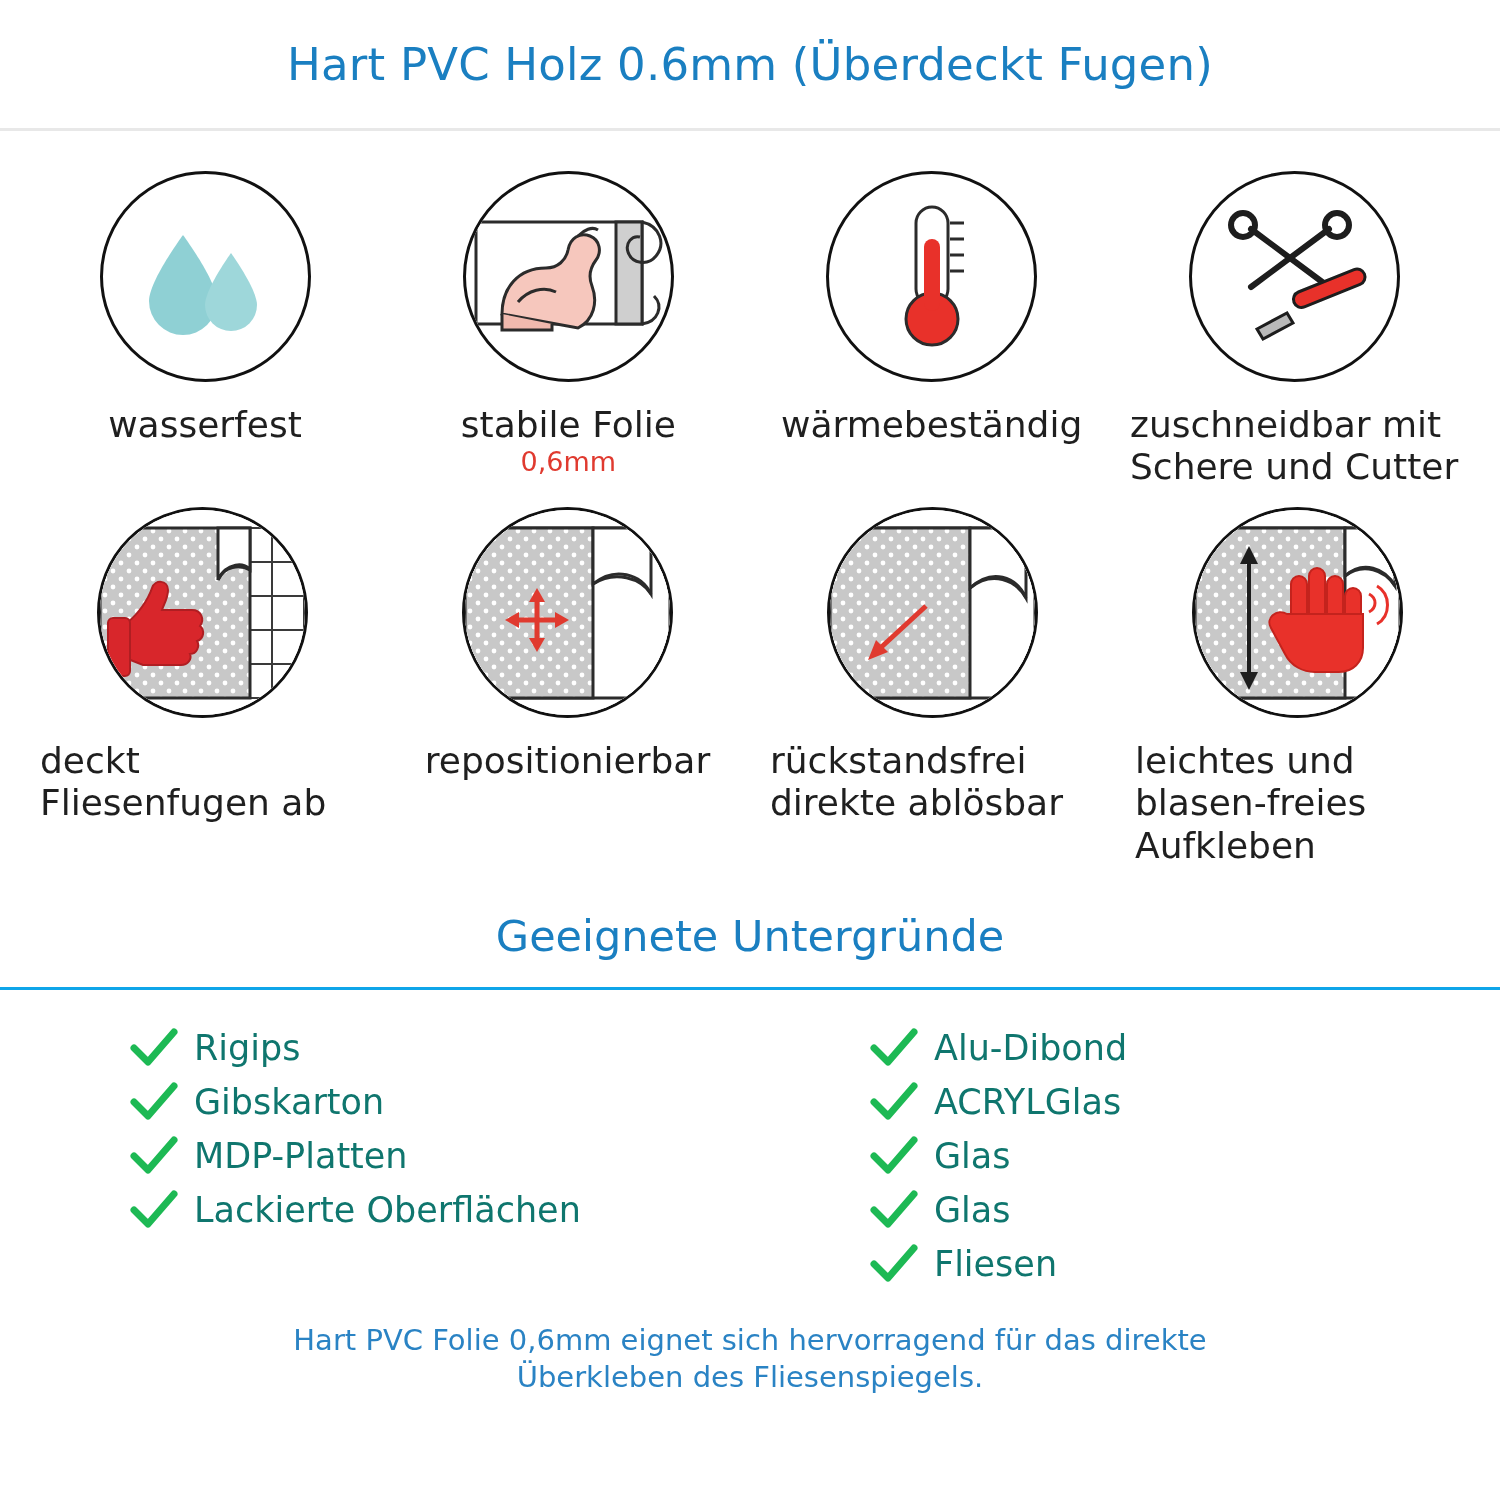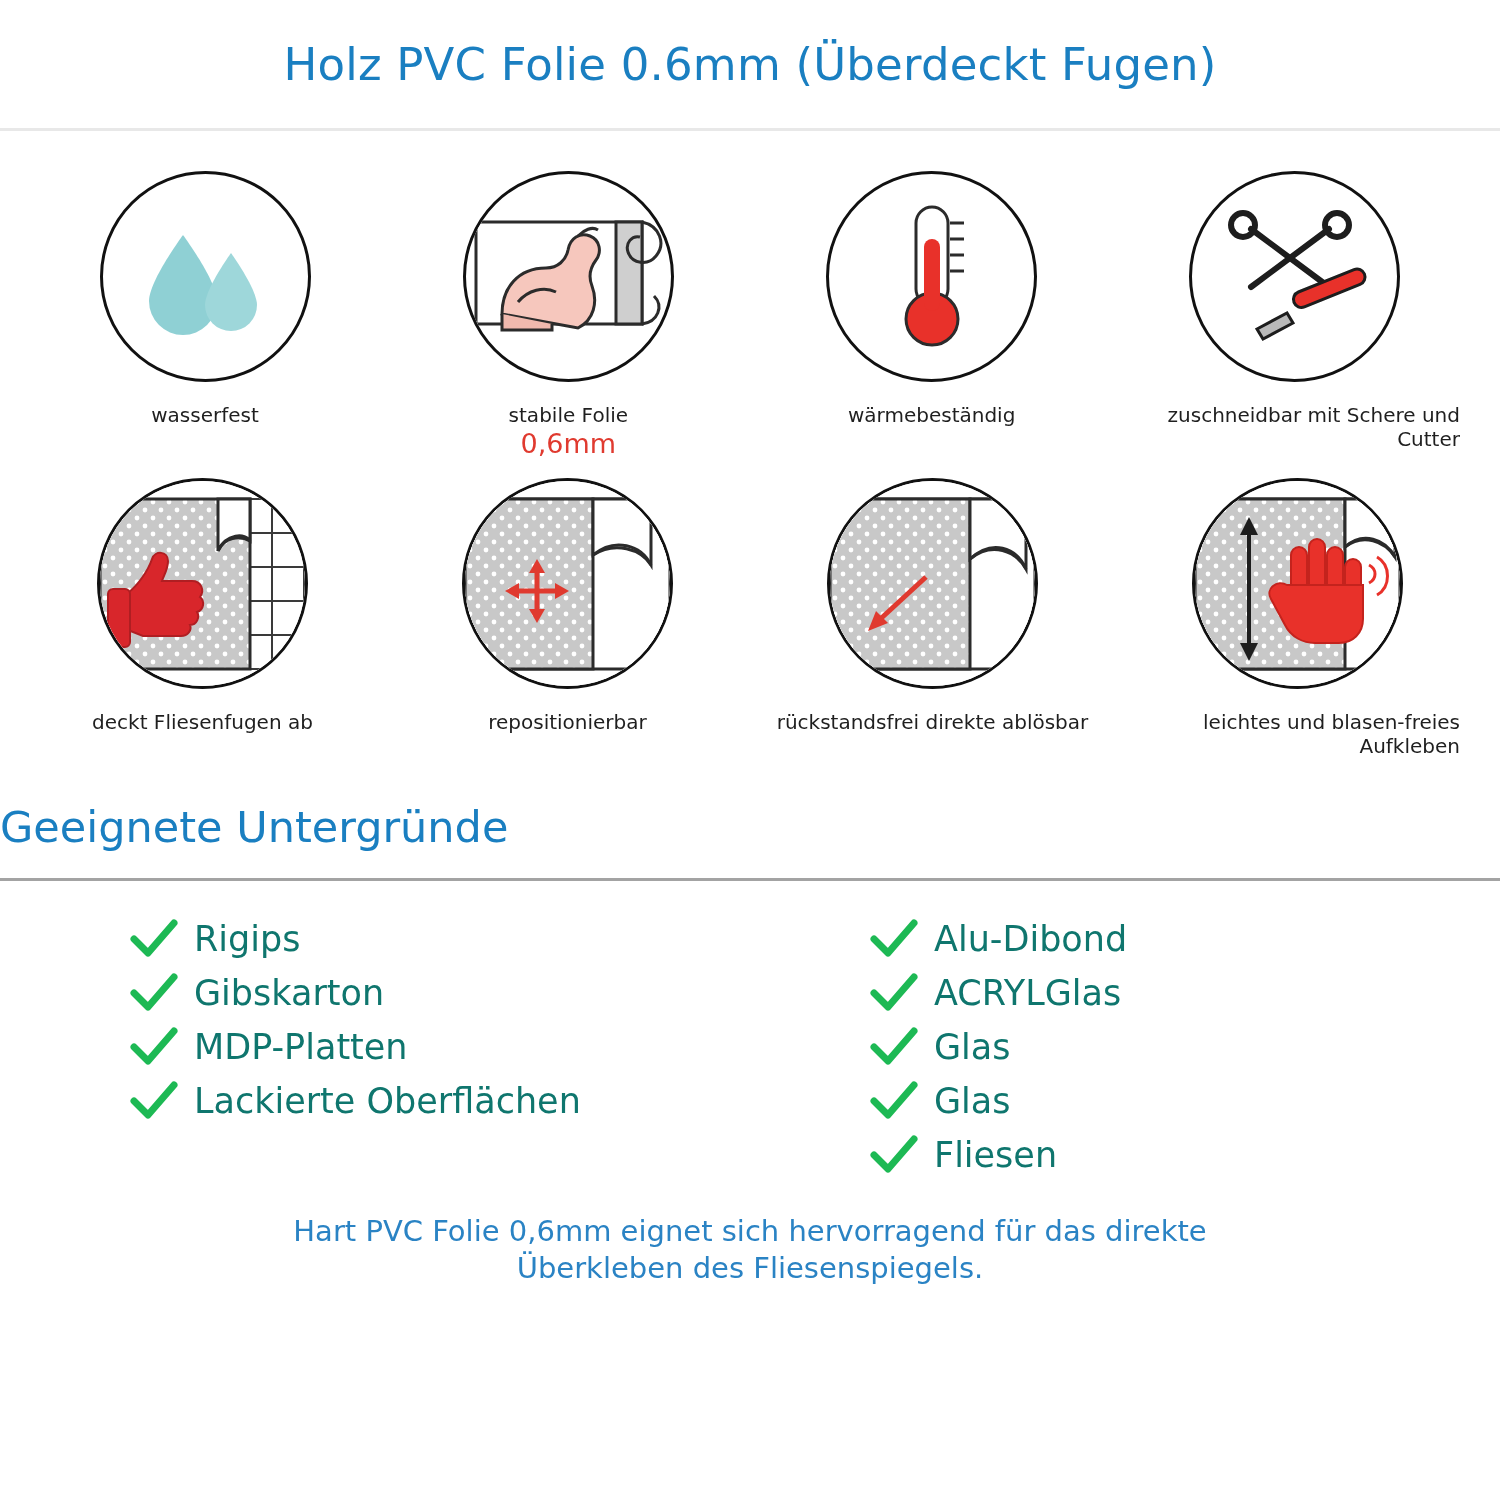--- a/index.html
+++ b/index.html
@@ -58,39 +58,39 @@
     border: 3px solid #111;
     overflow: hidden;
     position: relative;
     background: #fff;
     display: flex;
     align-items: center;
     justify-content: center;
   }
   .feature-label {
     margin-top: 22px;
-    font-size: 20px;
+    font-size: 36px;
     line-height: 1.18;
-    text-align: right;
+    text-align: left;
     color: #1f1f1f;
   }
   .feature-sub {
     font-size: 27px;
     color: #e03a2f;
     text-align: center;
     line-height: 1.2;
   }
   .row2 { margin-top: 18px; gap: 40px; }
 
   
   .section-title-wrap {
     margin-top: 44px;
-    text-align: left;
+    text-align: center;
     padding-bottom: 26px;
-    border-bottom: 3px solid #a3a3a3;
+    border-bottom: 3px solid #0ea5e9;
   }
   .section-title {
     font-size: 43px;
     color: #1a7fc1;
   }
 
   
   .checklists {
     display: flex;
     padding: 36px 0 0 0;
@@ -127,21 +127,21 @@
     line-height: 1.28;
     padding: 0 80px;
   }
 </style>
 </head>
 <body>
 
 <div class="page">
 
   <div class="header">
-    <div class="header-title">Holz PVC Folie 0.6mm (Überdeckt Fugen)</div>
+    <div class="header-title">Hart PVC Holz 0.6mm (Überdeckt Fugen)</div>
   </div>
 
   <div class="features">
 
     <div class="feature-row">
 
       <div class="feature">
         <div class="circle">
           <svg width="200" height="200" viewBox="0 0 200 200">
             <path d="M78 58 C78 58 44 104 44 124 a34 34 0 0 0 68 0 C112 104 78 58 78 58 Z" fill="#8fd0d4"></path>

